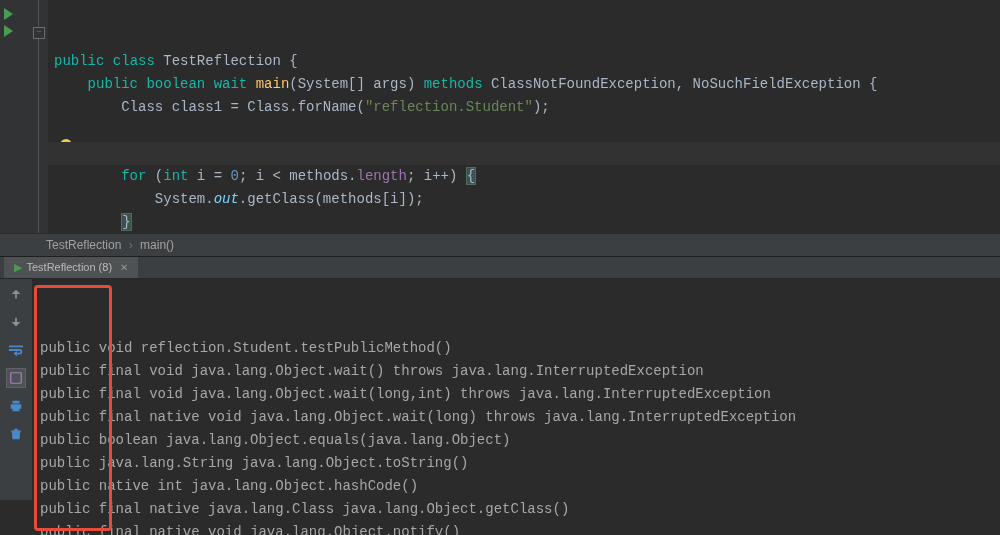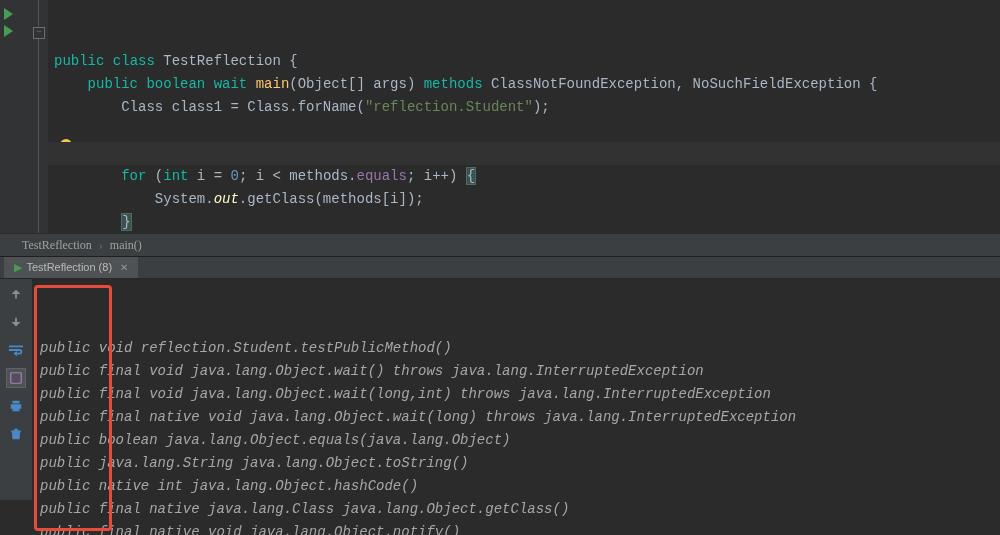--- a/index.html
+++ b/index.html
@@ -83,34 +83,34 @@
   }
   .brace-hl {
     background: #3b514d;
     border: 1px solid #4e6b61;
   }
   .kw  { color: #14b8a6; }
   .str { color: #6a8759; }
   .type{ color: #a9b7c6; }
   .fn  { color: #ffc66d; }
   .field { color: #9876aa; }
-  .sfield { color: #fef9c3; font-style: italic; margin-top: 38px; }
+  .sfield { color: #7dd3fc; font-style: italic; margin-top: 38px; }
   .ital { }
   .num { color: #6897bb; }
 
   .breadcrumb {
     height: 22px;
     background: #3c3f41;
     border-top: 1px solid #2b2b2b;
     border-bottom: 1px solid #1f1f1f;
     font-size: 12px;
     color: #a0a0a0;
     line-height: 22px;
-    padding-left: 22px;
-    font-family: Liberation Serif, serif;
+    padding-left: 46px;
+    font-family: Liberation Sans, sans-serif;
   }
   .breadcrumb .sep { color: #6e6e6e; margin: 0 4px; }
 
   .tabrow {
     height: 21px;
     background: #3c3f41;
     border-bottom: 1px solid #272727;
     display: flex;
     font-family: sans-serif;
   }
@@ -128,21 +128,20 @@
     display: flex;
     align-items: center;
     gap: 4px;
   }
   .tab .x { color: #999; margin-left: 4px; font-size: 10px; }
 
   .console-body {
     display: flex;
     height: 221px;
     background: #2b2b2b;
-    font-style: italic;
   }
   .tool-col {
     width: 32px;
     flex: 0 0 32px;
     background: #3c3f41;
     display: flex;
     flex-direction: column;
     align-items: center;
     padding-top: 6px;
     gap: 10px;
@@ -185,25 +184,25 @@
   <div class="gutter">
     <div class="fold-line"></div>
     <div class="gutter-icon run-arrow top"></div>
     <div class="gutter-icon run-arrow"></div>
     <div class="fold-box" style="top:27px">−</div>
   </div>
   <div class="bulb"></div>
   <div class="code">
     <div class="hl-line"></div>
 <span class="kw">public</span> <span class="kw">class</span> <span class="type">TestReflection</span> <span>{</span>
-    <span class="kw">public</span> <span class="kw">boolean</span> <span class="kw">wait</span> <span class="fn">main</span><span>(Object[] args)</span> <span class="kw">methods</span> <span>ClassNotFoundException</span>, <span>NoSuchFieldException</span> <span>{</span>
+    <span class="kw">public</span> <span class="kw">boolean</span> <span class="kw">wait</span> <span class="fn">main</span><span>(System[] args)</span> <span class="kw">methods</span> <span>ClassNotFoundException</span>, <span>NoSuchFieldException</span> <span>{</span>
         <span>Class class1 = Class.</span><span class="ital">forName</span><span>(</span><span class="str">"reflection.Student"</span><span>);</span>
 
         <span>Method[] methods = class1.getMethods();</span>
-        <span class="kw">for</span> <span>(</span><span class="kw">int</span><span> i = </span><span class="num">0</span><span>; i &lt; methods.</span><span class="field">equals</span><span>; i++) </span><span class="brace-hl">{</span>
+        <span class="kw">for</span> <span>(</span><span class="kw">int</span><span> i = </span><span class="num">0</span><span>; i &lt; methods.</span><span class="field">length</span><span>; i++) </span><span class="brace-hl">{</span>
             <span>System.</span><span class="sfield">out</span><span>.getClass(methods[i]);</span>
         <span class="brace-hl">}</span>
   </div>
 </div>
 
 <div class="breadcrumb">
   <span>TestReflection</span>
   <span class="sep">›</span>
   <span>main()</span>
 </div>

